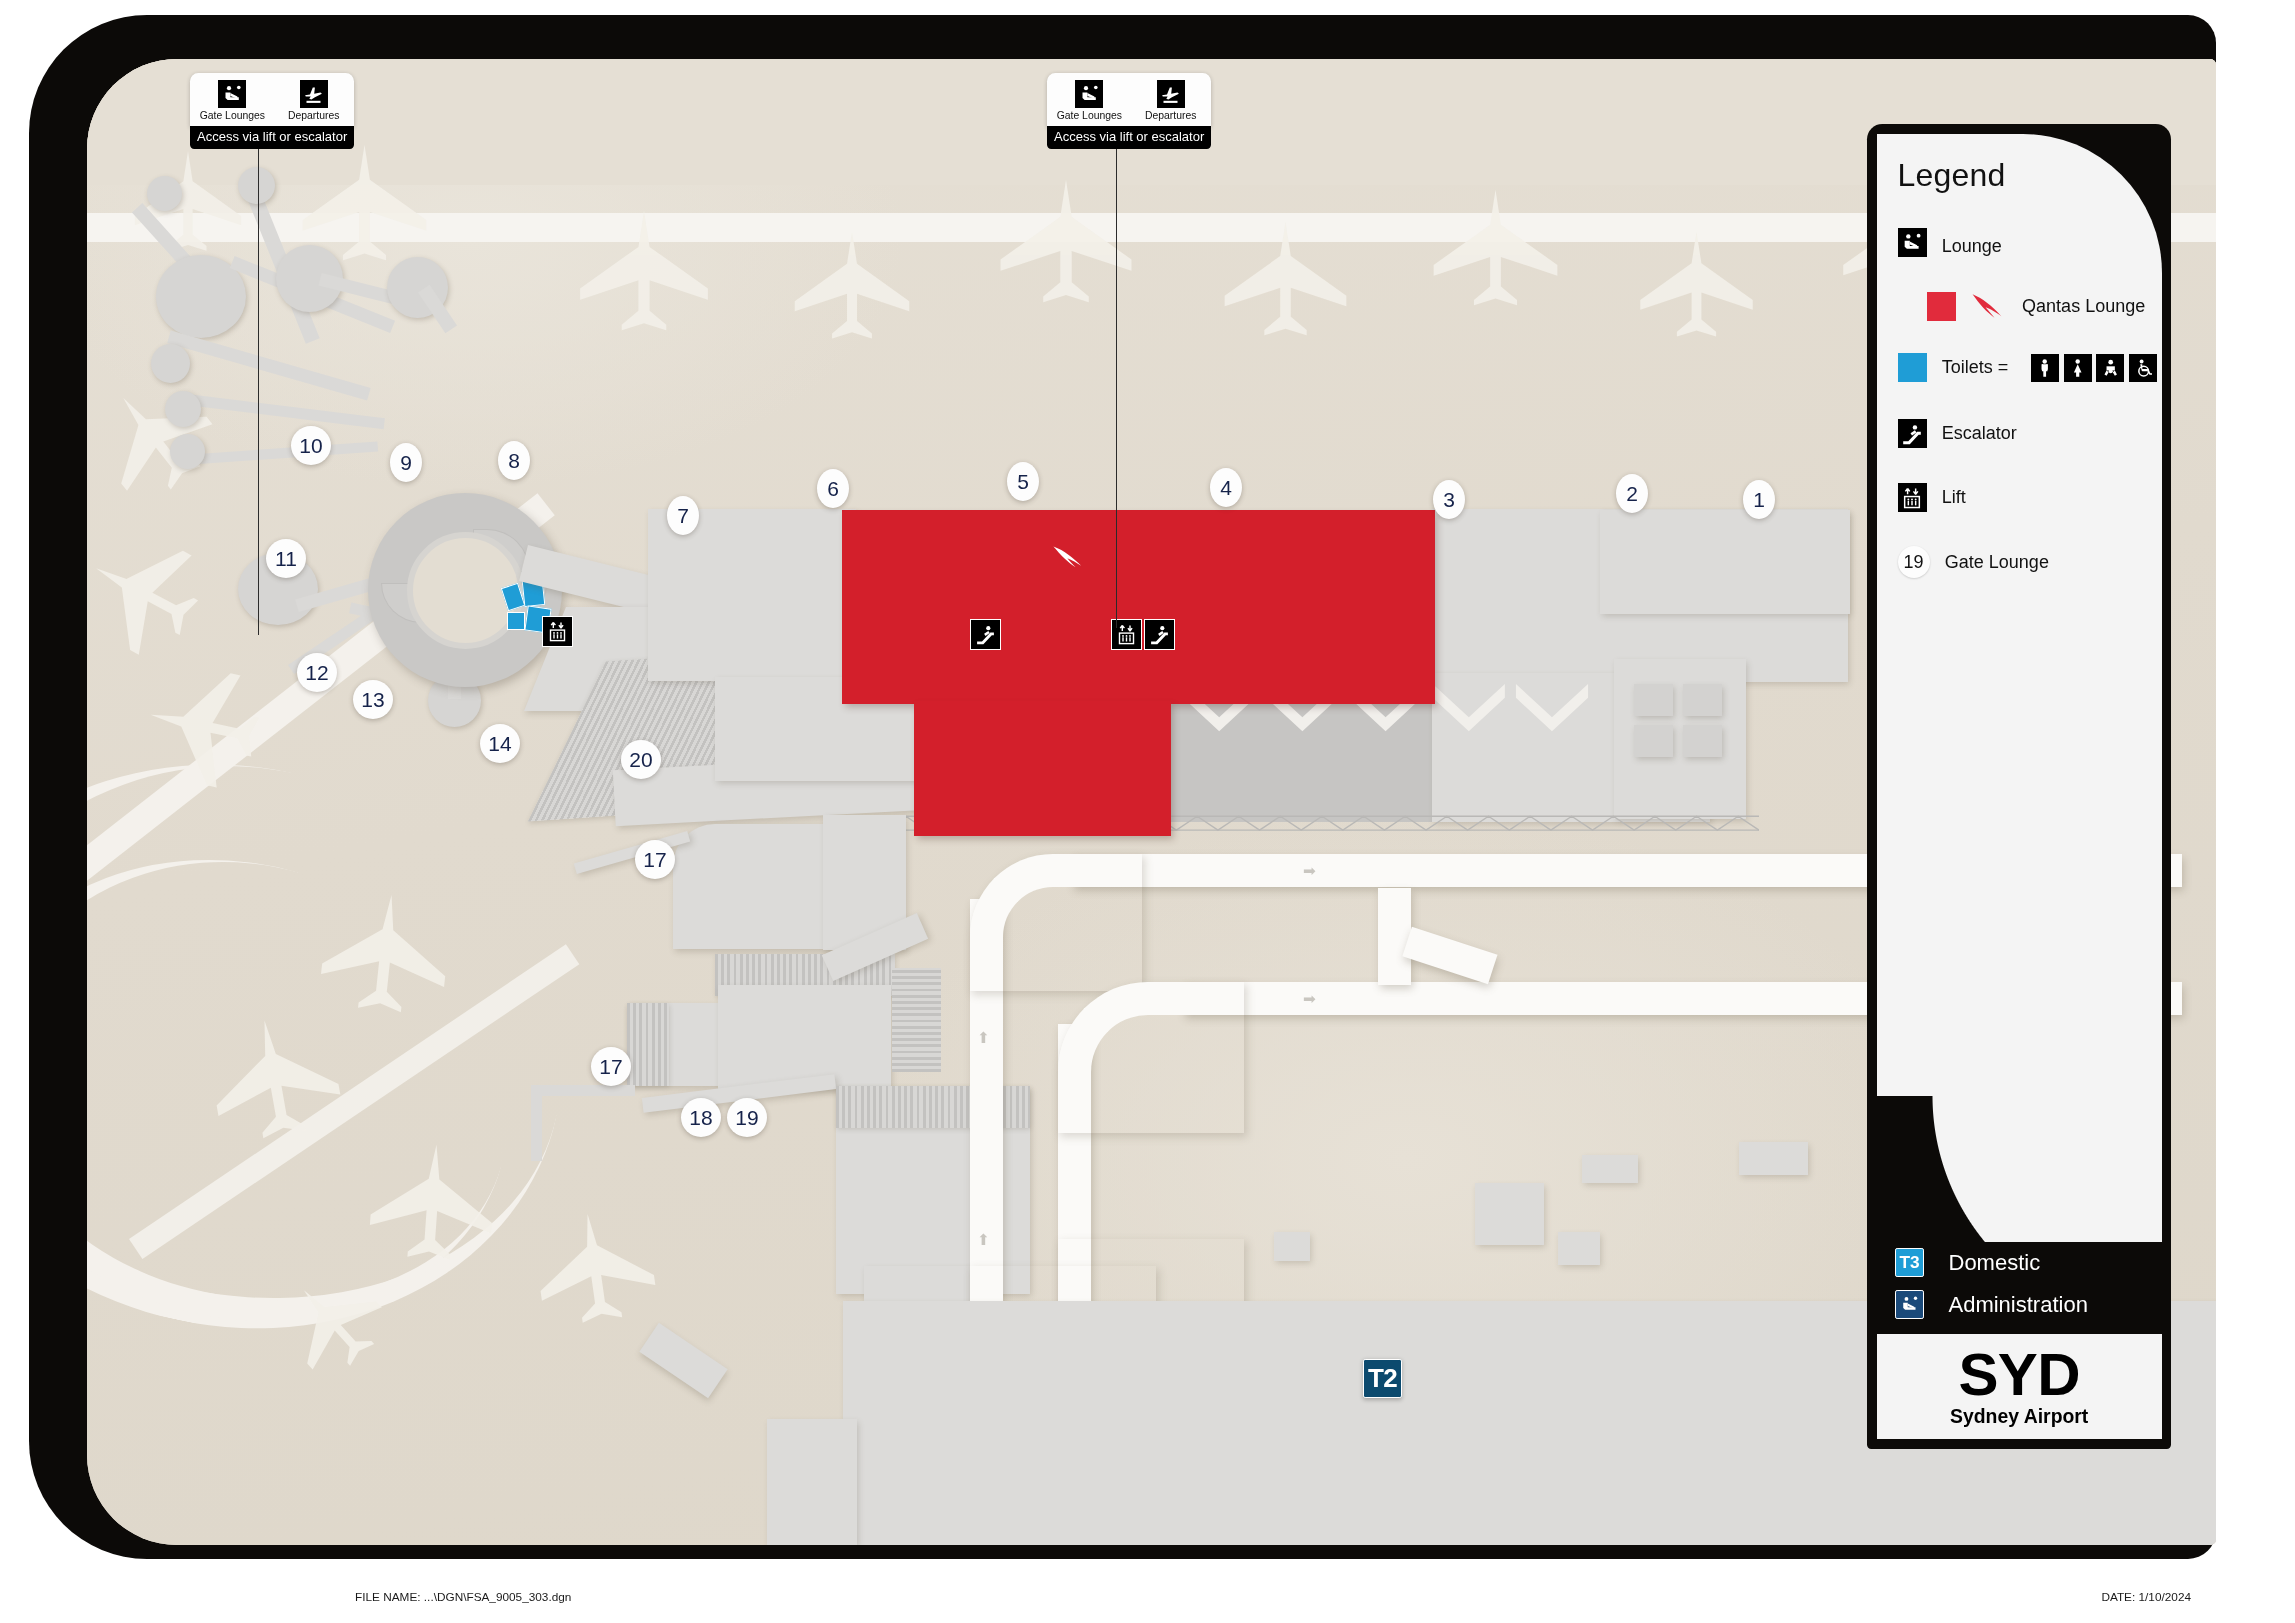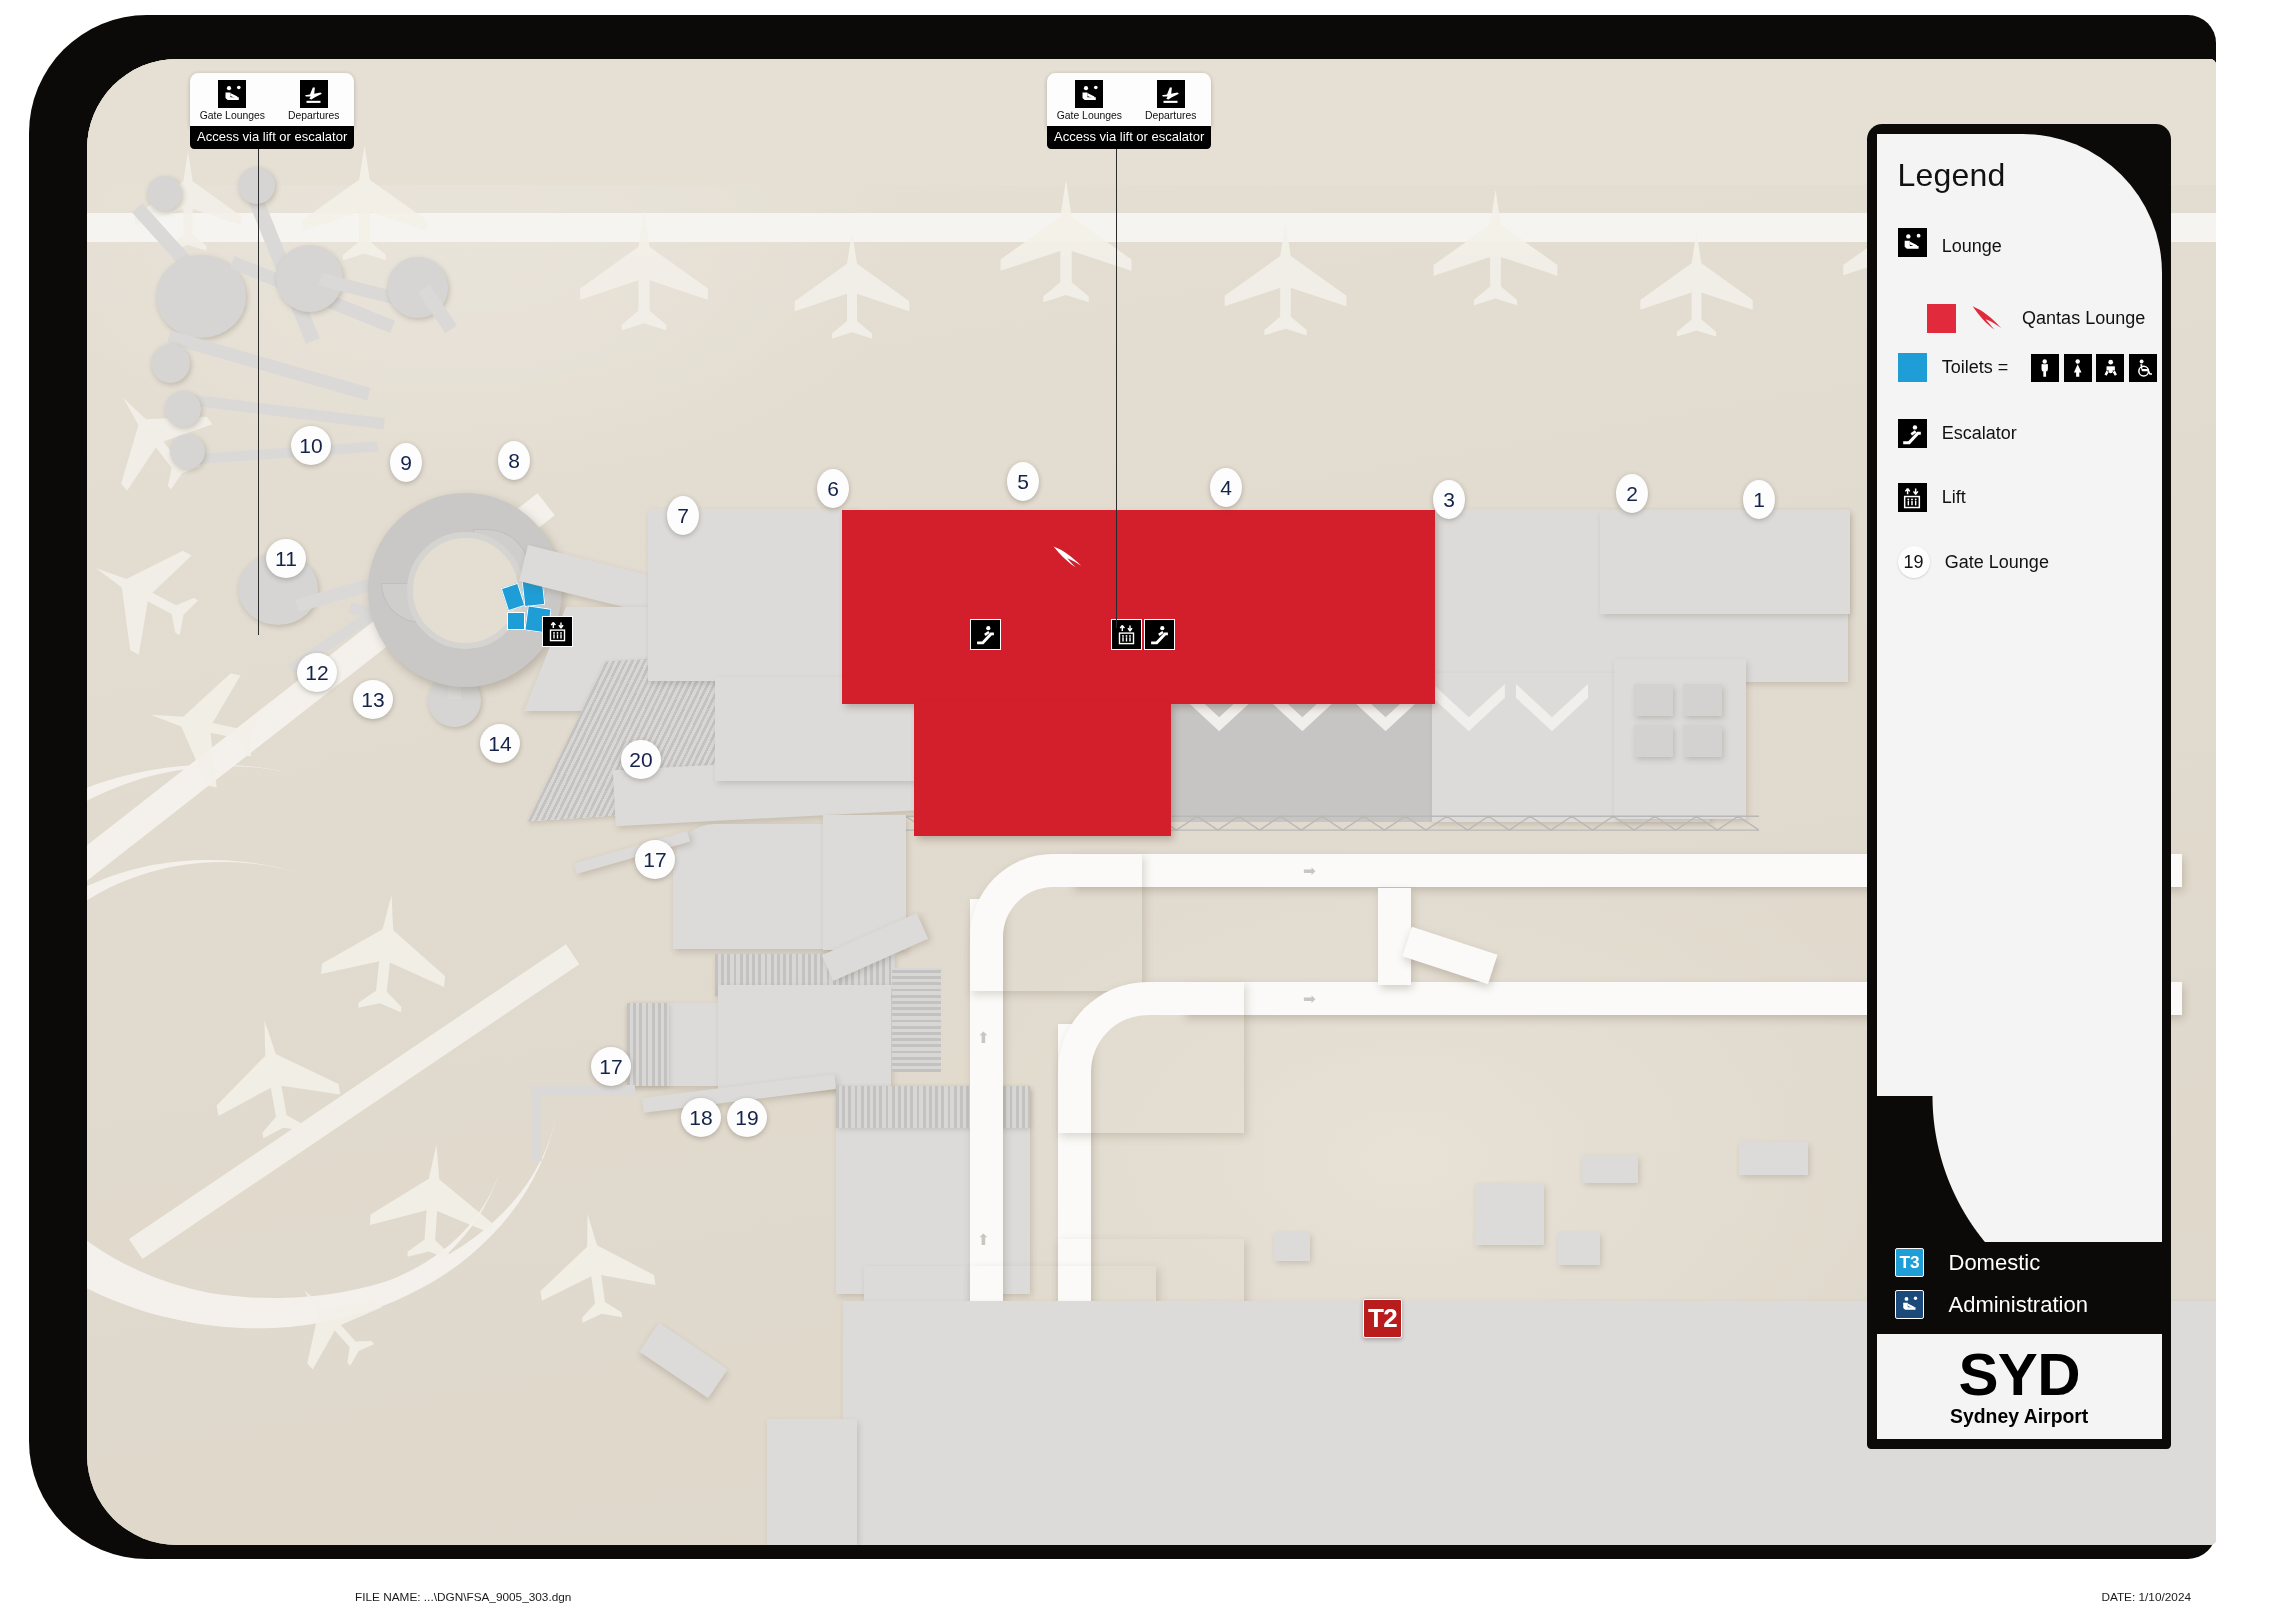--- a/index.html
+++ b/index.html
@@ -101,22 +101,22 @@
   .callout-top{background:#fdfdfd;border-radius:8.3px 8.3px 0 0;
     padding:7px 9.7px 4.2px;display:flex;gap:23px;align-items:flex-start;
     box-shadow:0 1.4px 4.2px rgba(0,0,0,.22);}
   .callout-cell{display:flex;flex-direction:column;align-items:center;gap:2.8px;}
   .callout-cell .lbl{font-size:10.4px;color:#111;white-space:nowrap;line-height:1;}
   .callout-bar{background:#000;color:#fff;font-size:13px;
     padding:3.5px 7px 4.9px;border-radius:0 0 4.2px 4.2px;text-align:center;white-space:nowrap;}
   .leader{position:absolute;width:1.4px;background:#2b2b2b;}
 
   
-  #t2-badge{position:absolute;left:1276px;top:1240px;width:39px;height:39px;
-    background:#b91c1c;border:1.4px solid #fff;box-sizing:border-box;border-radius:2.1px;
+  #t2-badge{position:absolute;left:1276px;top:1300px;width:39px;height:39px;
+    background:#0c4a6e;border:1.4px solid #fff;box-sizing:border-box;border-radius:2.1px;
     color:#fff;font-size:26px;font-weight:700;letter-spacing:-0.7px;
     display:flex;align-items:center;justify-content:center;
     box-shadow:0 1.4px 4.2px rgba(0,0,0,.25);}
 
   
   #legend-panel{position:absolute;left:1867px;top:124px;width:304px;height:1325px;
     background:#0c0a08;border-radius:15.3px 15.3px 4.2px 4.2px;overflow:hidden;}
   #legend-white{position:absolute;left:9.7px;top:9.7px;width:285px;height:1191px;
     background:#f4f4f4;border-radius:0 139px 0 0;}
   #legend-white::after{content:"";position:absolute;left:0;bottom:-0.7px;width:100%;height:229px;
@@ -506,21 +506,21 @@
       <svg width="22" height="22" viewBox="0 0 30 30">
           <circle cx="10" cy="6" r="3" fill="#fff"></circle>
           <circle cx="24" cy="5" r="2.6" fill="#fff"></circle>
           <path d="M5 12 L12 12 L12 19 L24 19 L24 23 L8 23 L5 20 Z" fill="#fff"></path>
           <path d="M12 13 L22 18 L22 21 L12 17 Z" fill="#fff"></path>
         </svg>
     </span>
     <span class="txt">Lounge</span>
   </div>
 
-  <div class="legend-row" style="top:180px;padding-left:29px;">
+  <div class="legend-row" style="top:168px;padding-left:29px;">
     <span class="swatch" style="background:#e12b3c;"></span>
     <span style="flex:0 0 auto;">
       <svg width="36" height="26" viewBox="0 0 52 38">
           <path d="M2 2 C16 8 30 18 44 34 C37 29 28 23 21 21 C25 26 30 31 34 36 C23 29 11 15 2 2 Z" fill="#e12b3c"></path>
         </svg>
     </span>
     <span class="txt">Qantas Lounge</span>
   </div>
 
   <div class="legend-row" style="top:229px;">

